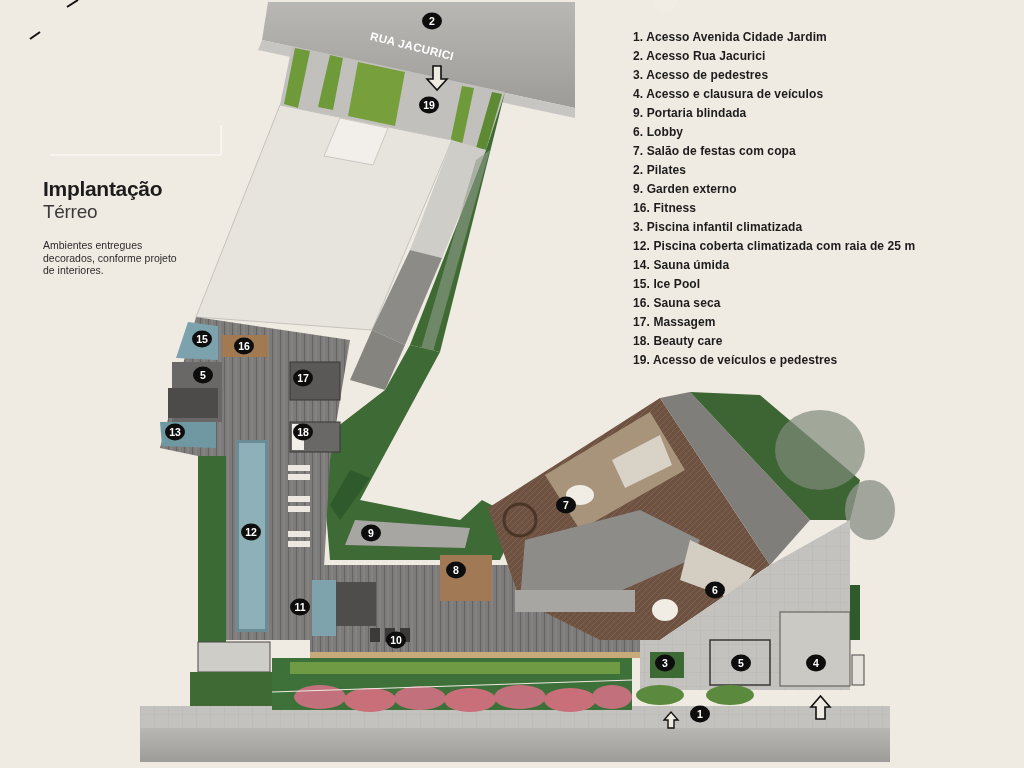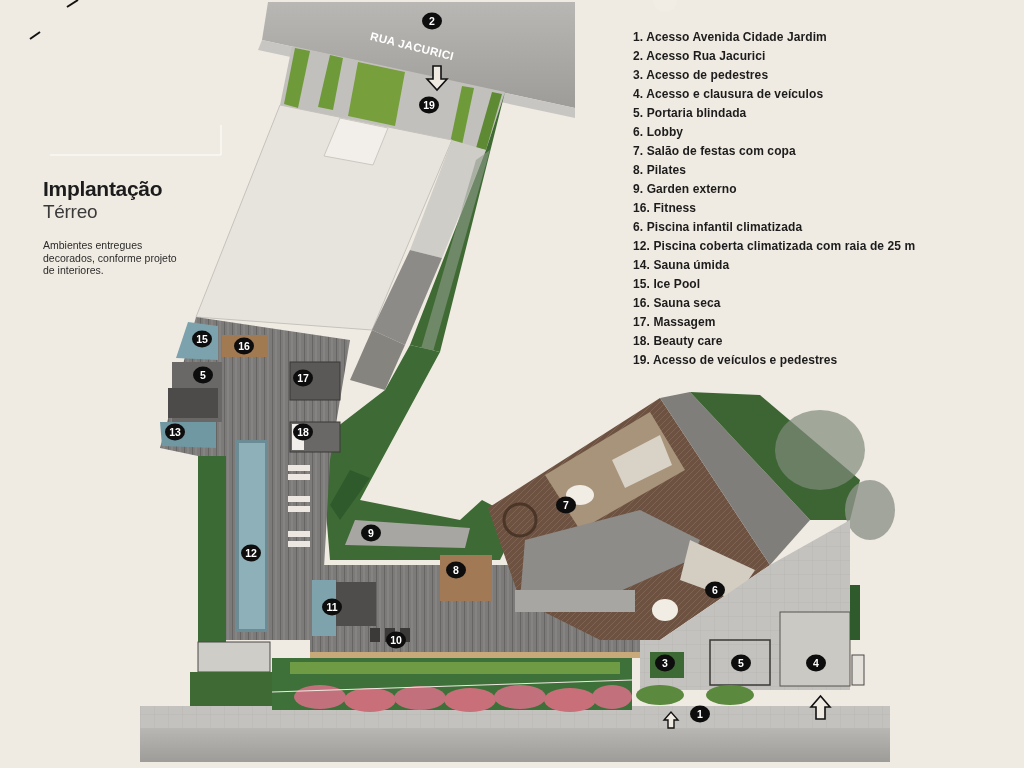--- a/index.html
+++ b/index.html
@@ -195,47 +195,47 @@
   <div class="title-main">Implantação</div>
   <div class="title-sub">Térreo</div>
   <div class="title-note">Ambientes entregues decorados, conforme projeto de interiores.</div>
 </div>
 
 <div class="legend">
   <div class="legend-item">1. Acesso Avenida Cidade Jardim</div>
   <div class="legend-item">2. Acesso Rua Jacurici</div>
   <div class="legend-item">3. Acesso de pedestres</div>
   <div class="legend-item">4. Acesso e clausura de veículos</div>
-  <div class="legend-item">5. Portaria blindada</div>
+  <div class="legend-item">9. Portaria blindada</div>
   <div class="legend-item">6. Lobby</div>
   <div class="legend-item">7. Salão de festas com copa</div>
-  <div class="legend-item">8. Pilates</div>
+  <div class="legend-item">2. Pilates</div>
   <div class="legend-item">9. Garden externo</div>
   <div class="legend-item">16. Fitness</div>
-  <div class="legend-item">6. Piscina infantil climatizada</div>
+  <div class="legend-item">3. Piscina infantil climatizada</div>
   <div class="legend-item">12. Piscina coberta climatizada com raia de 25 m</div>
   <div class="legend-item">14. Sauna úmida</div>
   <div class="legend-item">15. Ice Pool</div>
   <div class="legend-item">16. Sauna seca</div>
   <div class="legend-item">17. Massagem</div>
   <div class="legend-item">18. Beauty care</div>
   <div class="legend-item">19. Acesso de veículos e pedestres</div>
 </div>
 
 <div class="marker" style="left: 700px; top: 714px;">1</div>
 <div class="marker" style="left: 432px; top: 21px;">2</div>
 <div class="marker" style="left: 665px; top: 663px;">3</div>
 <div class="marker" style="left: 816px; top: 663px;">4</div>
 <div class="marker" style="left: 741px; top: 663px;">5</div>
 <div class="marker" style="left: 715px; top: 590px;">6</div>
 <div class="marker" style="left: 566px; top: 505px;">7</div>
 <div class="marker" style="left: 456px; top: 570px;">8</div>
 <div class="marker" style="left: 371px; top: 533px;">9</div>
 <div class="marker" style="left: 396px; top: 640px;">10</div>
-<div class="marker" style="left: 332px; top: 607px;">11</div>
-<div class="marker" style="left: 251px; top: 553px;">12</div>
+<div class="marker" style="left: 300px; top: 607px;">11</div>
+<div class="marker" style="left: 251px; top: 532px;">12</div>
 <div class="marker" style="left: 175px; top: 432px;">13</div>
 <div class="marker" style="left: 203px; top: 375px;">5</div>
 <div class="marker" style="left: 202px; top: 339px; text-align: center;">15</div>
 <div class="marker" style="left: 244px; top: 346px;">16</div>
 <div class="marker" style="left: 303px; top: 378px;">17</div>
 <div class="marker" style="left: 303px; top: 432px;">18</div>
 <div class="marker" style="left: 429px; top: 105px;">19</div>
 
 </body></html>

